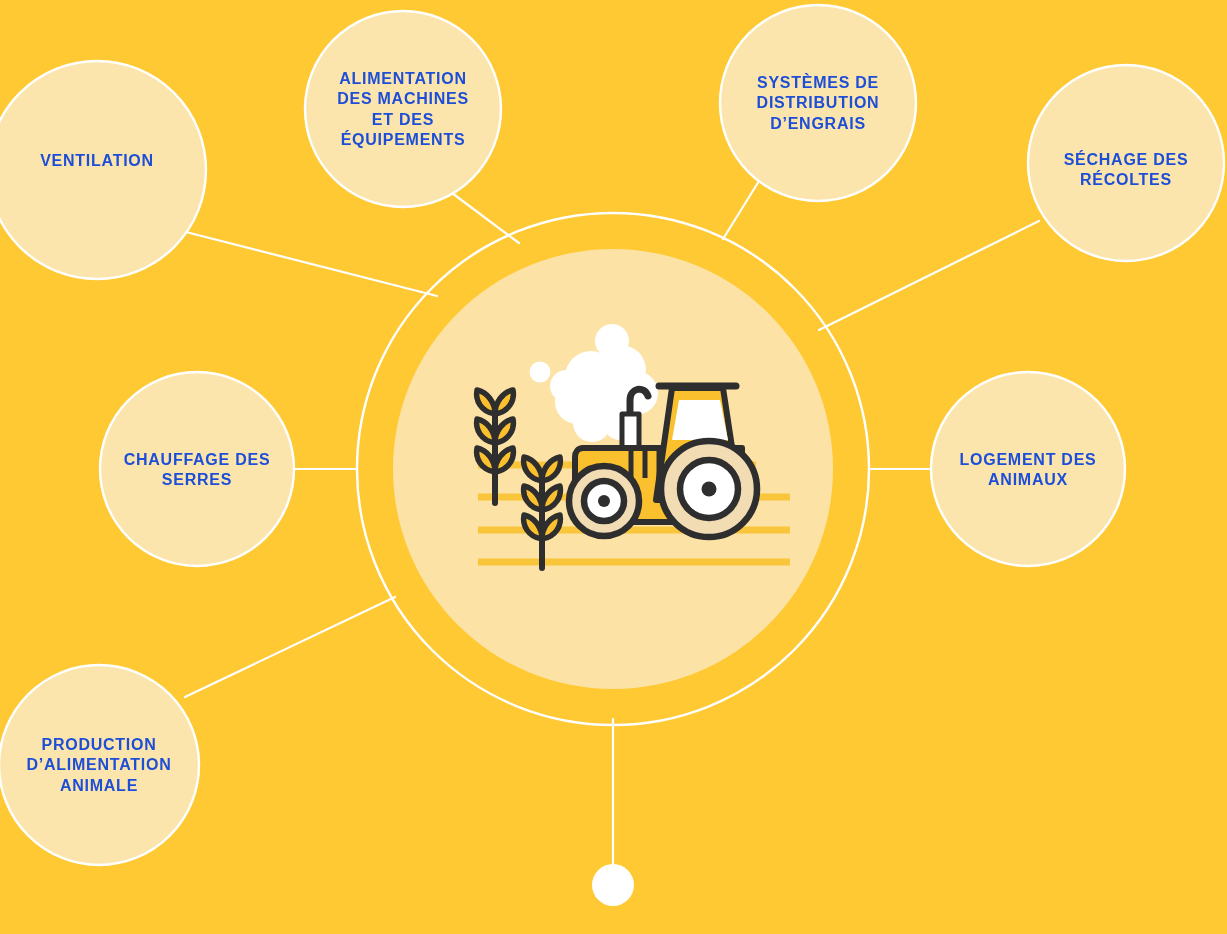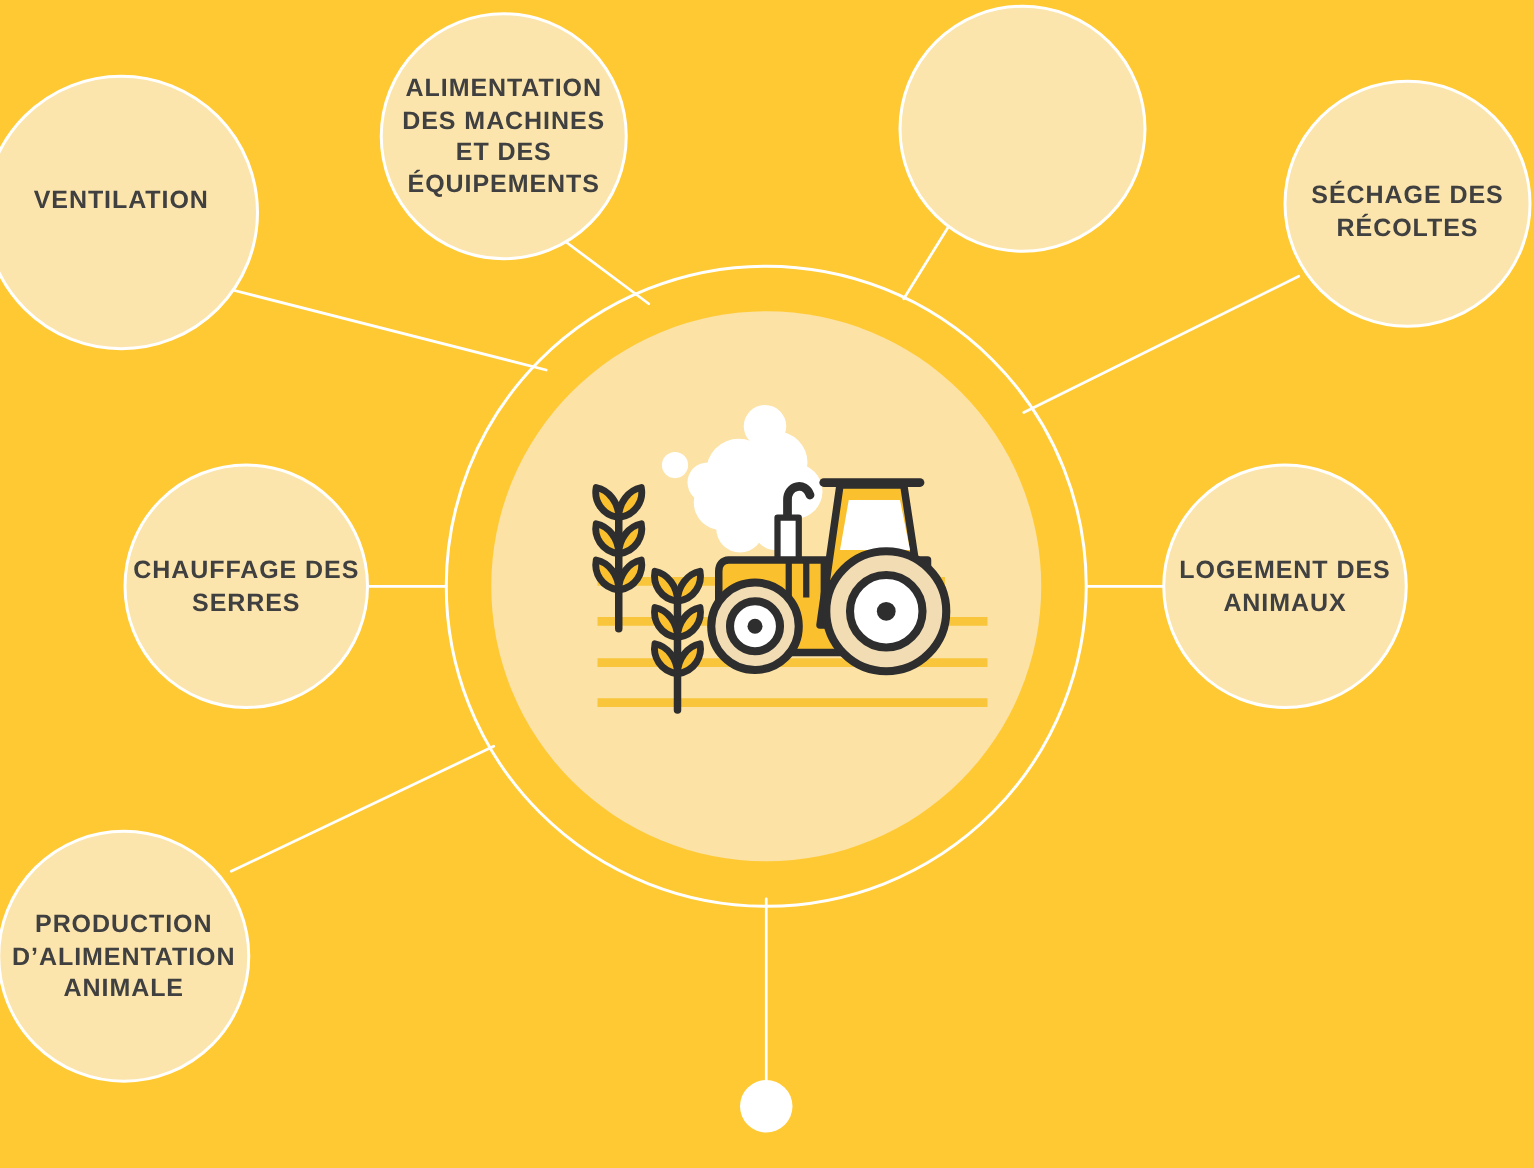--- a/index.html
+++ b/index.html
@@ -20,23 +20,23 @@
   #canvas svg.layer {
     position: absolute;
     top: 0;
     left: 0;
     width: 1227px;
     height: 934px;
   }
   .node-label {
     position: absolute;
     text-align: center;
-    color: #404040;
+    color: #1d4ed8;
     font-weight: bold;
-    font-size: 20px;
+    font-size: 16px;
     letter-spacing: 0.75px;
     line-height: 1.28;
     text-transform: uppercase;
     pointer-events: none;
     white-space: pre-line;
     transform: translate(-50%, -50%);
     font-family: "Liberation Sans", sans-serif;
   }
 </style>
 </head>
@@ -162,20 +162,23 @@
 
   </svg>
 
   <div class="node-label" style="left:97px; top:161px; width:190px;">VENTILATION</div>
 
   <div class="node-label" style="left:403px; top:110px; width:180px;">ALIMENTATION
 DES MACHINES
 ET DES
 ÉQUIPEMENTS</div>
 
+  <div class="node-label" style="left:818px; top:104px; width:172px;">SYSTÈMES DE
+DISTRIBUTION
+D’ENGRAIS</div>
 
   <div class="node-label" style="left:1028px; top:470px; width:180px;">LOGEMENT DES
 ANIMAUX</div>
 
   <div class="node-label" style="left:1126px; top:170px; width:176px;">SÉCHAGE DES
 RÉCOLTES</div>
 
   <div class="node-label" style="left:99px; top:766px; width:186px;">PRODUCTION
 D’ALIMENTATION
 ANIMALE</div>

